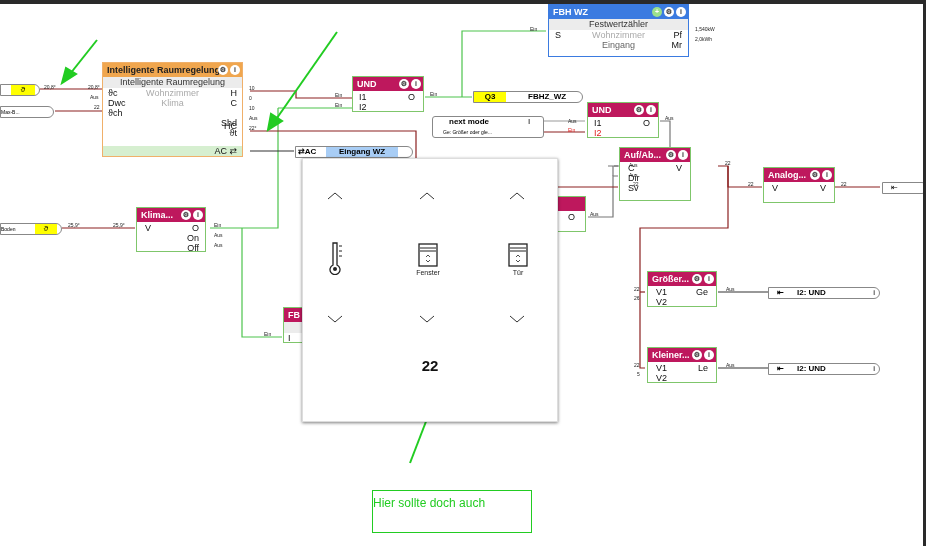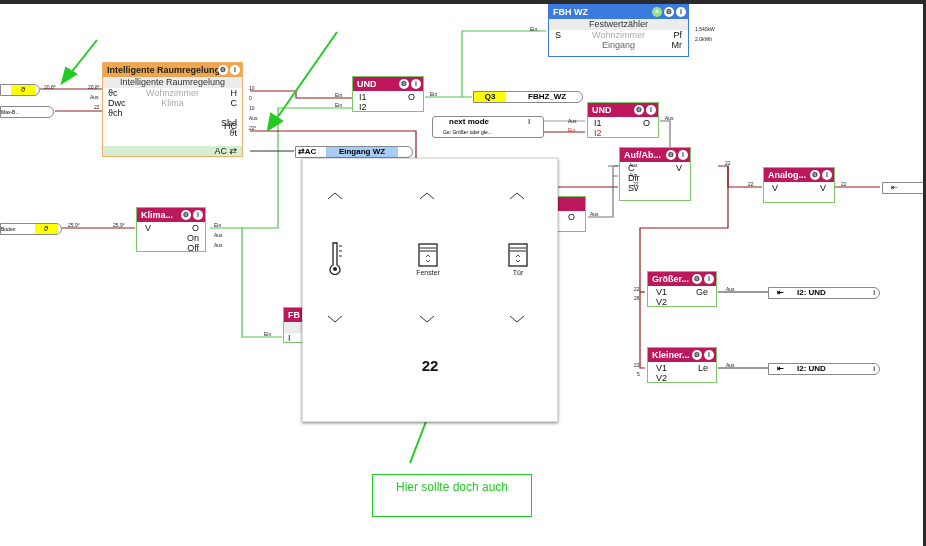--- a/index.html
+++ b/index.html
@@ -17,21 +17,21 @@
   .sub{background:#ececec;text-align:center;font-size:9px;color:#333;height:11px;line-height:11px;}
   .row{position:absolute;font-size:9px;line-height:10px;}
   .gray{color:#aaa;}
   .lbl{position:absolute;font-size:5px;color:#222;}
   .io{position:absolute;height:10px;border:1px solid #888;border-radius:0 6px 6px 0;background:#fff;font-size:8px;line-height:10px;box-sizing:content-box;}
   .yellow{background:#ffff00;}
   .panel{position:absolute;left:302px;top:158px;width:254px;height:262px;background:#fff;box-shadow:0 1px 3px rgba(0,0,0,0.5);border:1px solid #ddd;}
   .chev{position:absolute;width:18px;height:10px;}
   .cell-label{position:absolute;font-size:7px;color:#222;width:40px;text-align:center;}
   .bignum{position:absolute;left:0;width:254px;top:198px;text-align:center;font-weight:bold;font-size:15px;color:#111;}
-  .note{position:absolute;left:372px;top:474px;width:160px;height:43px;border:1px solid #22cc22;color:#22cc22;font-size:12px;text-align:center;line-height:15px;box-sizing:border-box;padding-top:5px;}
+  .note{position:absolute;left:372px;top:490px;width:160px;height:43px;border:1px solid #22cc22;color:#22cc22;font-size:12px;line-height:15px;box-sizing:border-box;padding-top:5px;}
 </style>
 </head>
 <body>
 
 <div class="topbar"></div>
 
 <svg class="wires">
   <g fill="none" stroke-width="1.2">
 
     <path d="M40 89 H102" stroke="#8b2020"></path>

